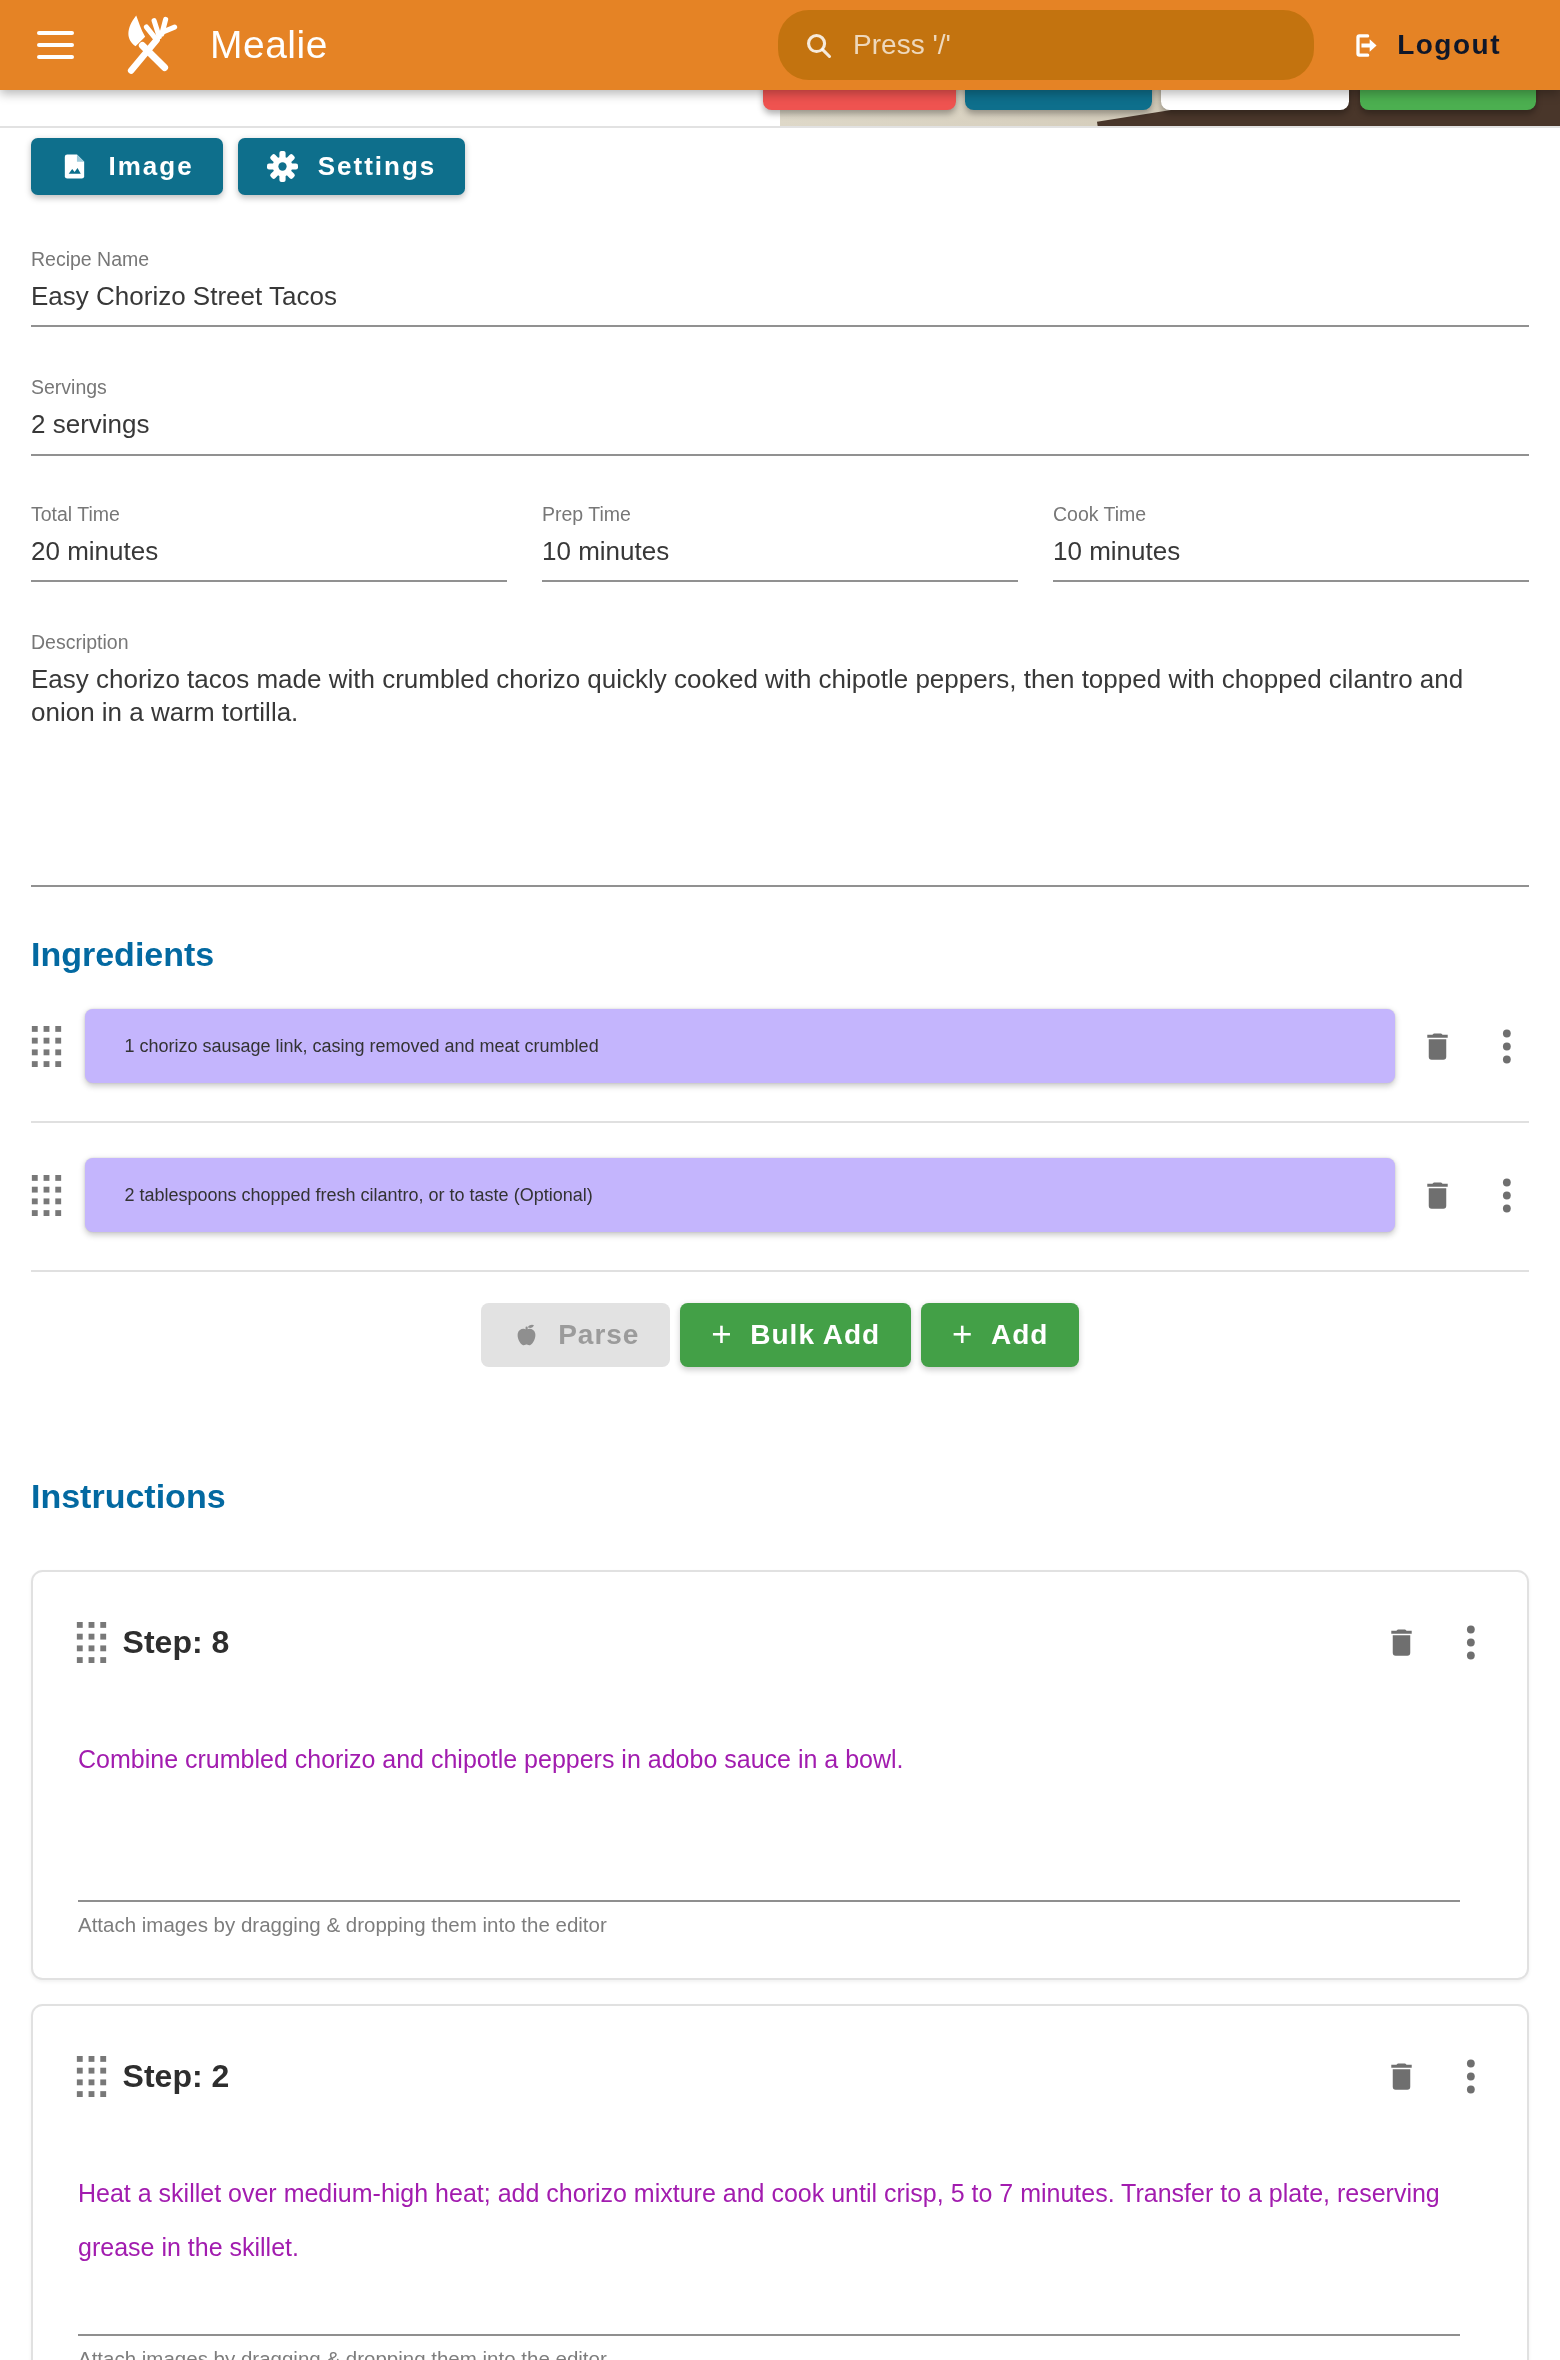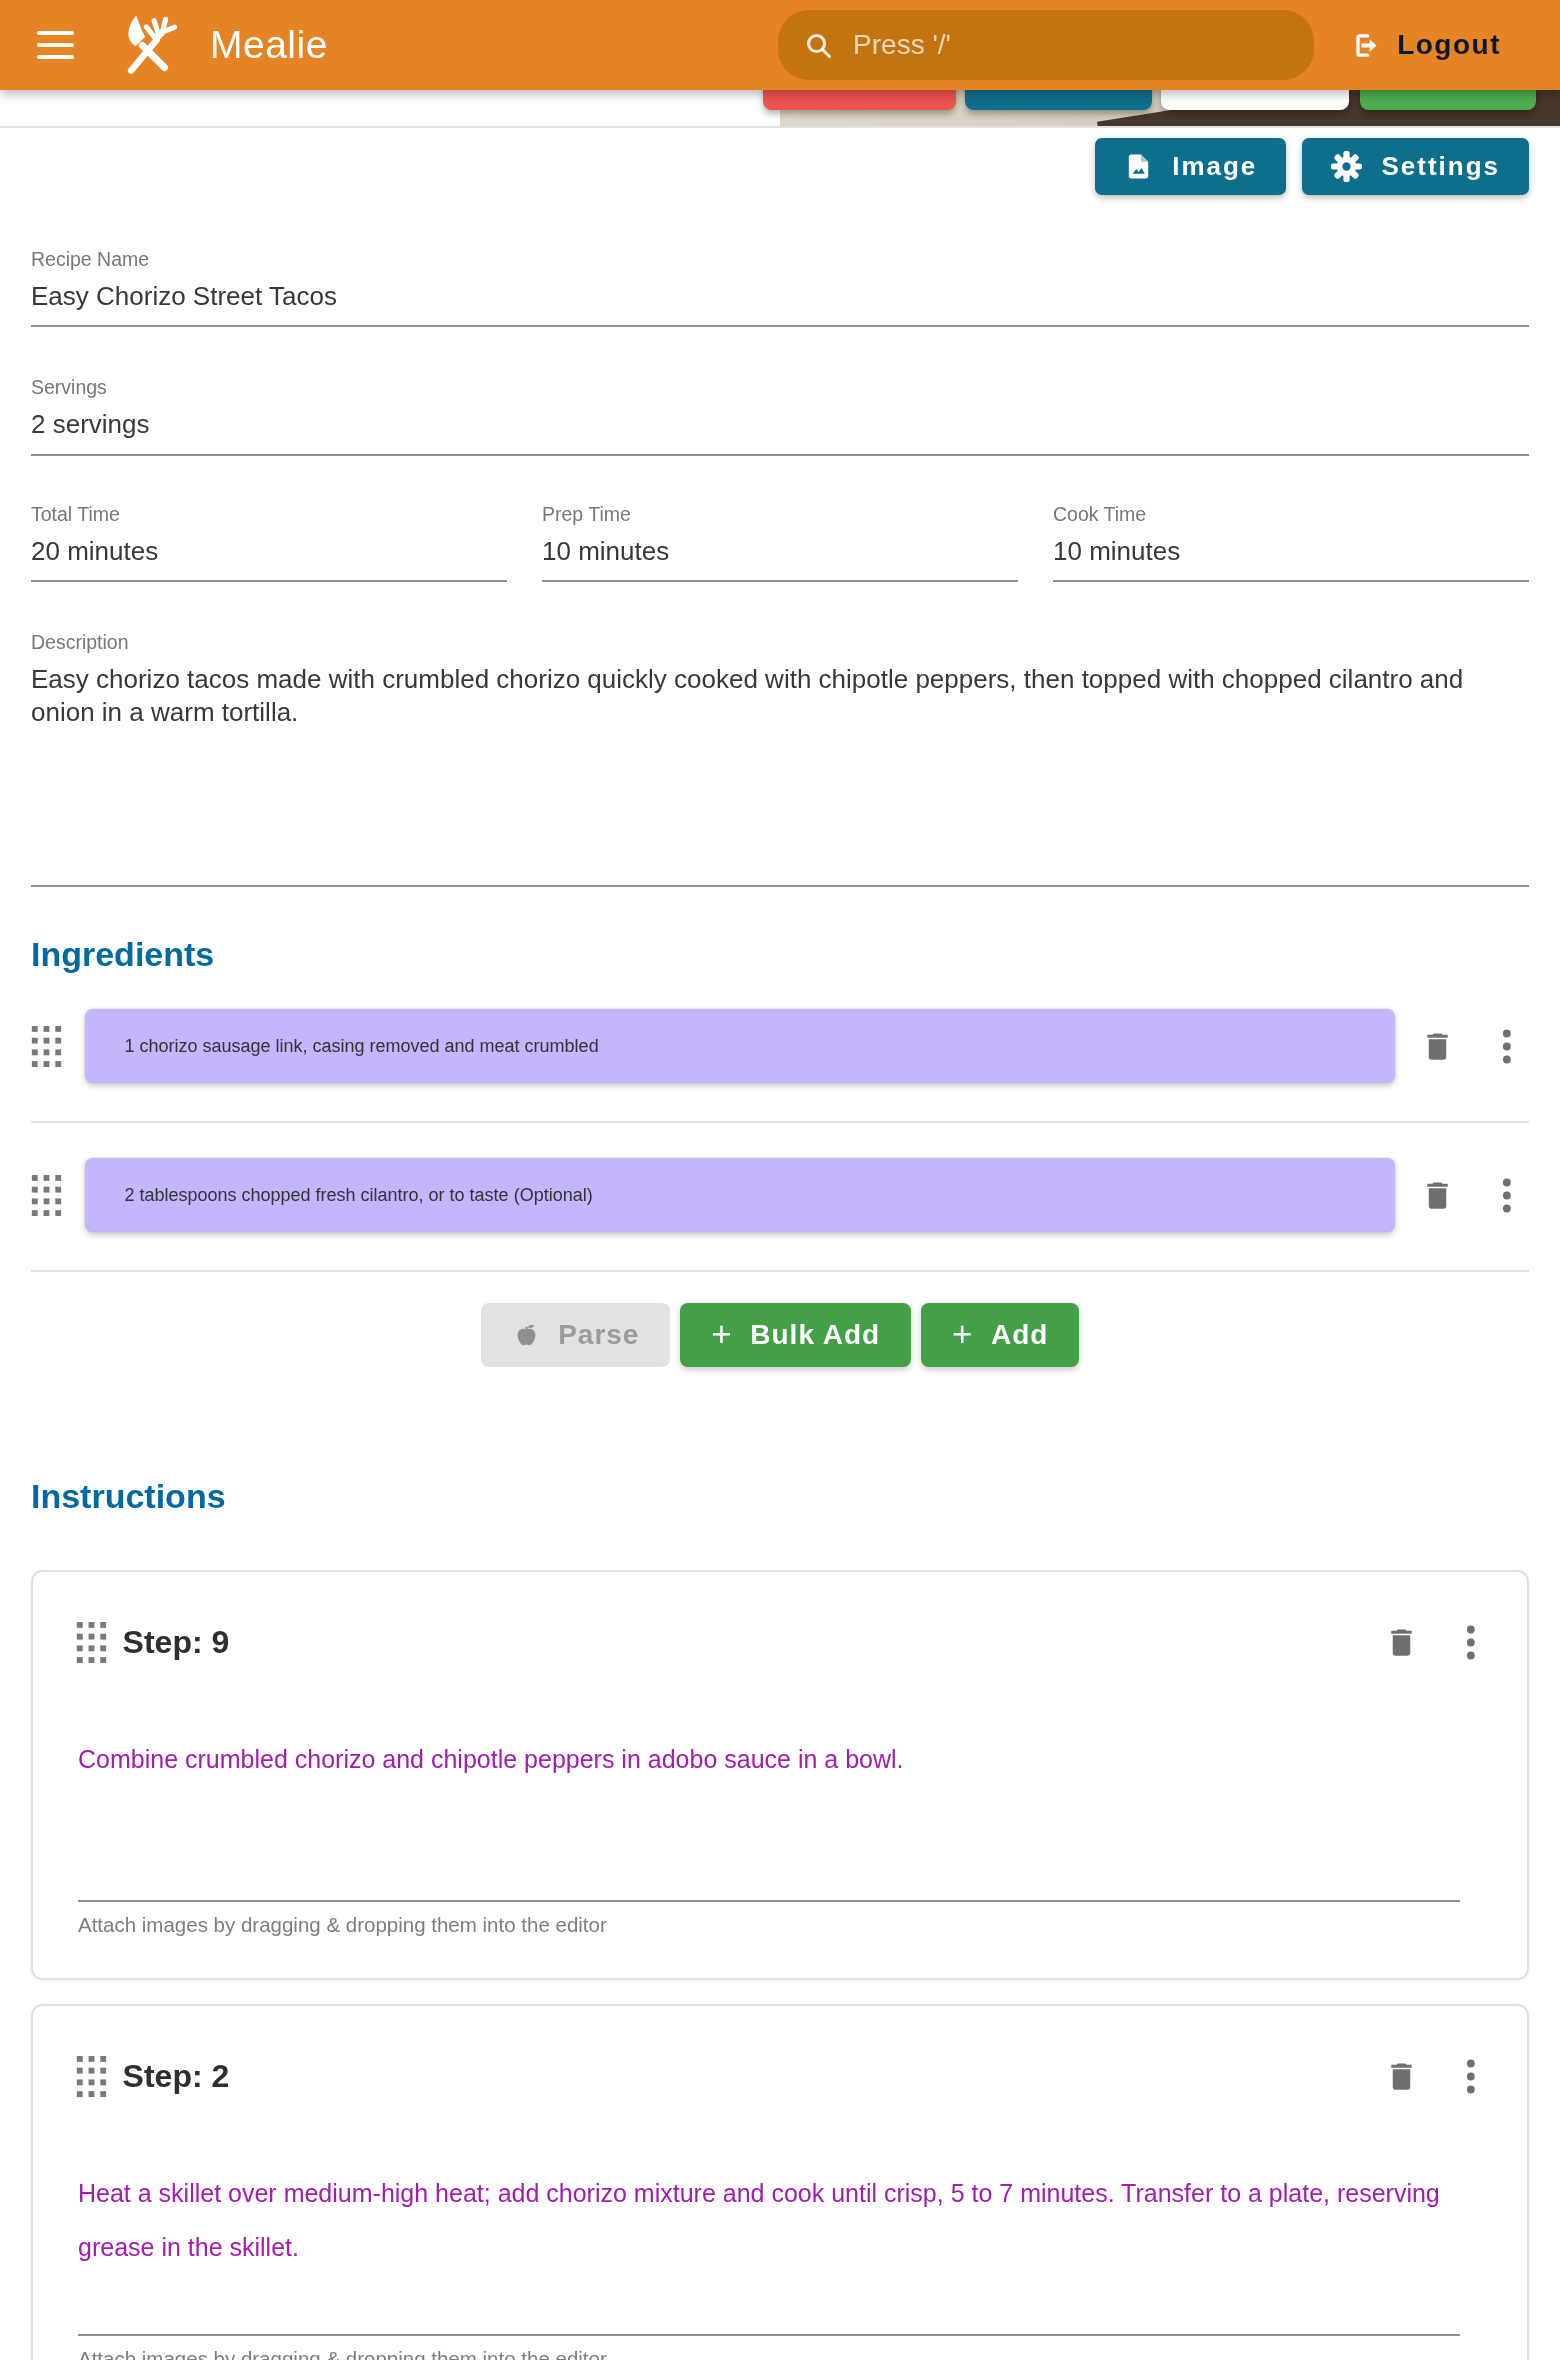--- a/index.html
+++ b/index.html
@@ -34,21 +34,21 @@
   .hero-btn { position:absolute; top:-35px; height:55px; border-radius:8.8px;
     box-shadow:0 3.9px 6.8px rgba(0,0,0,0.3); cursor:pointer; }
   .hb-red   { left:763px;  width:193px; background:#EF5350; }
   .hb-teal  { left:965px;  width:187px; background:#0E6F8C; }
   .hb-white { left:1161px; width:188px; background:#FFFFFF; }
   .hb-green { left:1360px; width:176px; background:#4CAF50; }
 
   
   .content { padding:0 31px; }
 
-  .toolbar-row { margin-top:9.8px; display:flex; gap:15.6px;justify-content:flex-end; }
+  .toolbar-row { margin-top:9.8px; display:flex; gap:15.6px; }
   .btn-teal { height:57px; background:#0E6F8C; border:none; border-radius:6.8px;
     color:#fff; font-family:inherit; font-size:26px; font-weight:700; letter-spacing:2px;
     display:flex; align-items:center; gap:19.5px; padding:0 29px; cursor:pointer;
     box-shadow:0 2.9px 5.9px rgba(0,0,0,0.25); }
 
   .field { margin-top:49px; }
   .field .flabel { font-size:19.5px; color:#777; }
   .field .fvalue { margin-top:8.8px; font-size:26px; color:#383838; line-height:33px;
     padding-bottom:12.7px; border-bottom:2px solid #919191; cursor:text; }
   .field-name  { margin-top:53px; }
@@ -313,21 +313,21 @@
             <rect x="9" y="9" width="4.5" height="4.5"></rect>
             <rect x="18" y="9" width="4.5" height="4.5"></rect>
           <rect x="0" y="18" width="4.5" height="4.5"></rect>
             <rect x="9" y="18" width="4.5" height="4.5"></rect>
             <rect x="18" y="18" width="4.5" height="4.5"></rect>
           <rect x="0" y="27" width="4.5" height="4.5"></rect>
             <rect x="9" y="27" width="4.5" height="4.5"></rect>
             <rect x="18" y="27" width="4.5" height="4.5"></rect>
         </g>
       </svg>
-      <span class="step-title">Step: 9</span>
+      <span class="step-title">Step: 8</span>
       <div class="spacer"></div>
       <button class="icon-btn">
         <svg width="35" height="35" viewBox="0 0 24 24" fill="#6f6f6f">
           <path d="M19 4h-3.5l-1-1h-5l-1 1H5v2h14M6 19a2 2 0 0 0 2 2h8a2 2 0 0 0 2-2V7H6v12Z"></path>
         </svg>
       </button>
       <button class="icon-btn kebab-btn">
         <svg width="13.7" height="39" viewBox="0 0 8 24" fill="#6f6f6f">
           <circle cx="4" cy="4" r="2.4"></circle>
             <circle cx="4" cy="12" r="2.4"></circle>

